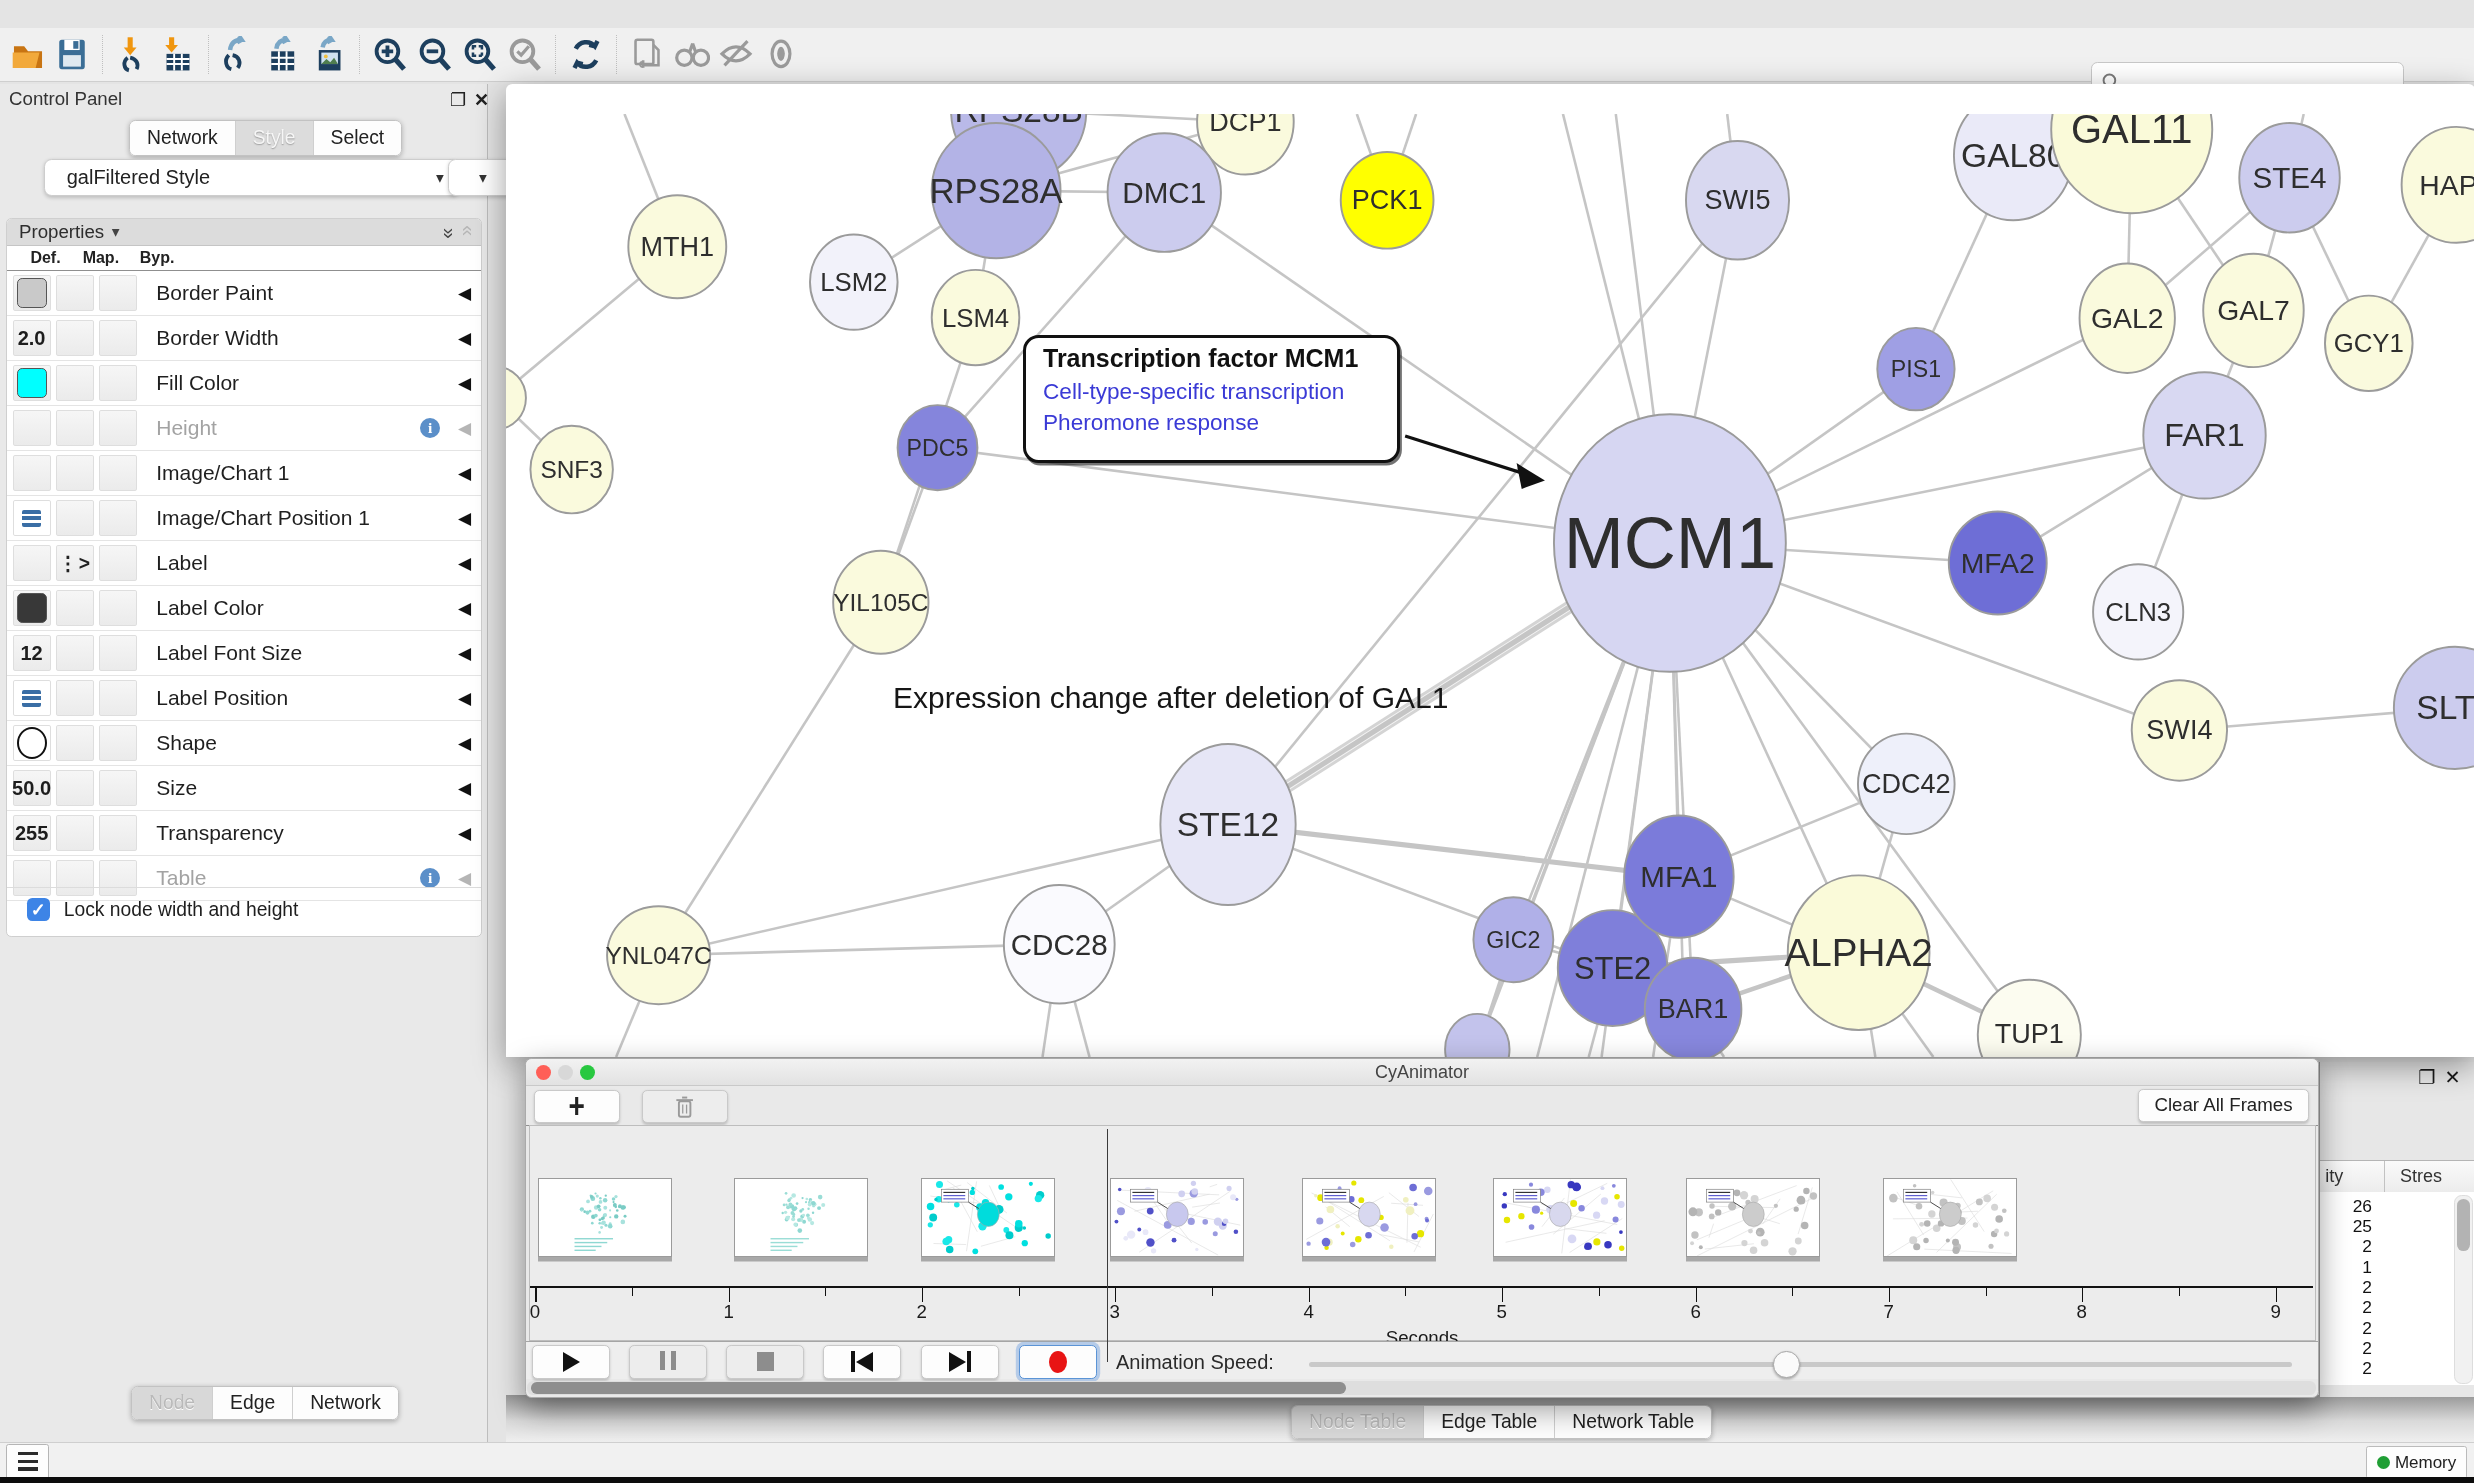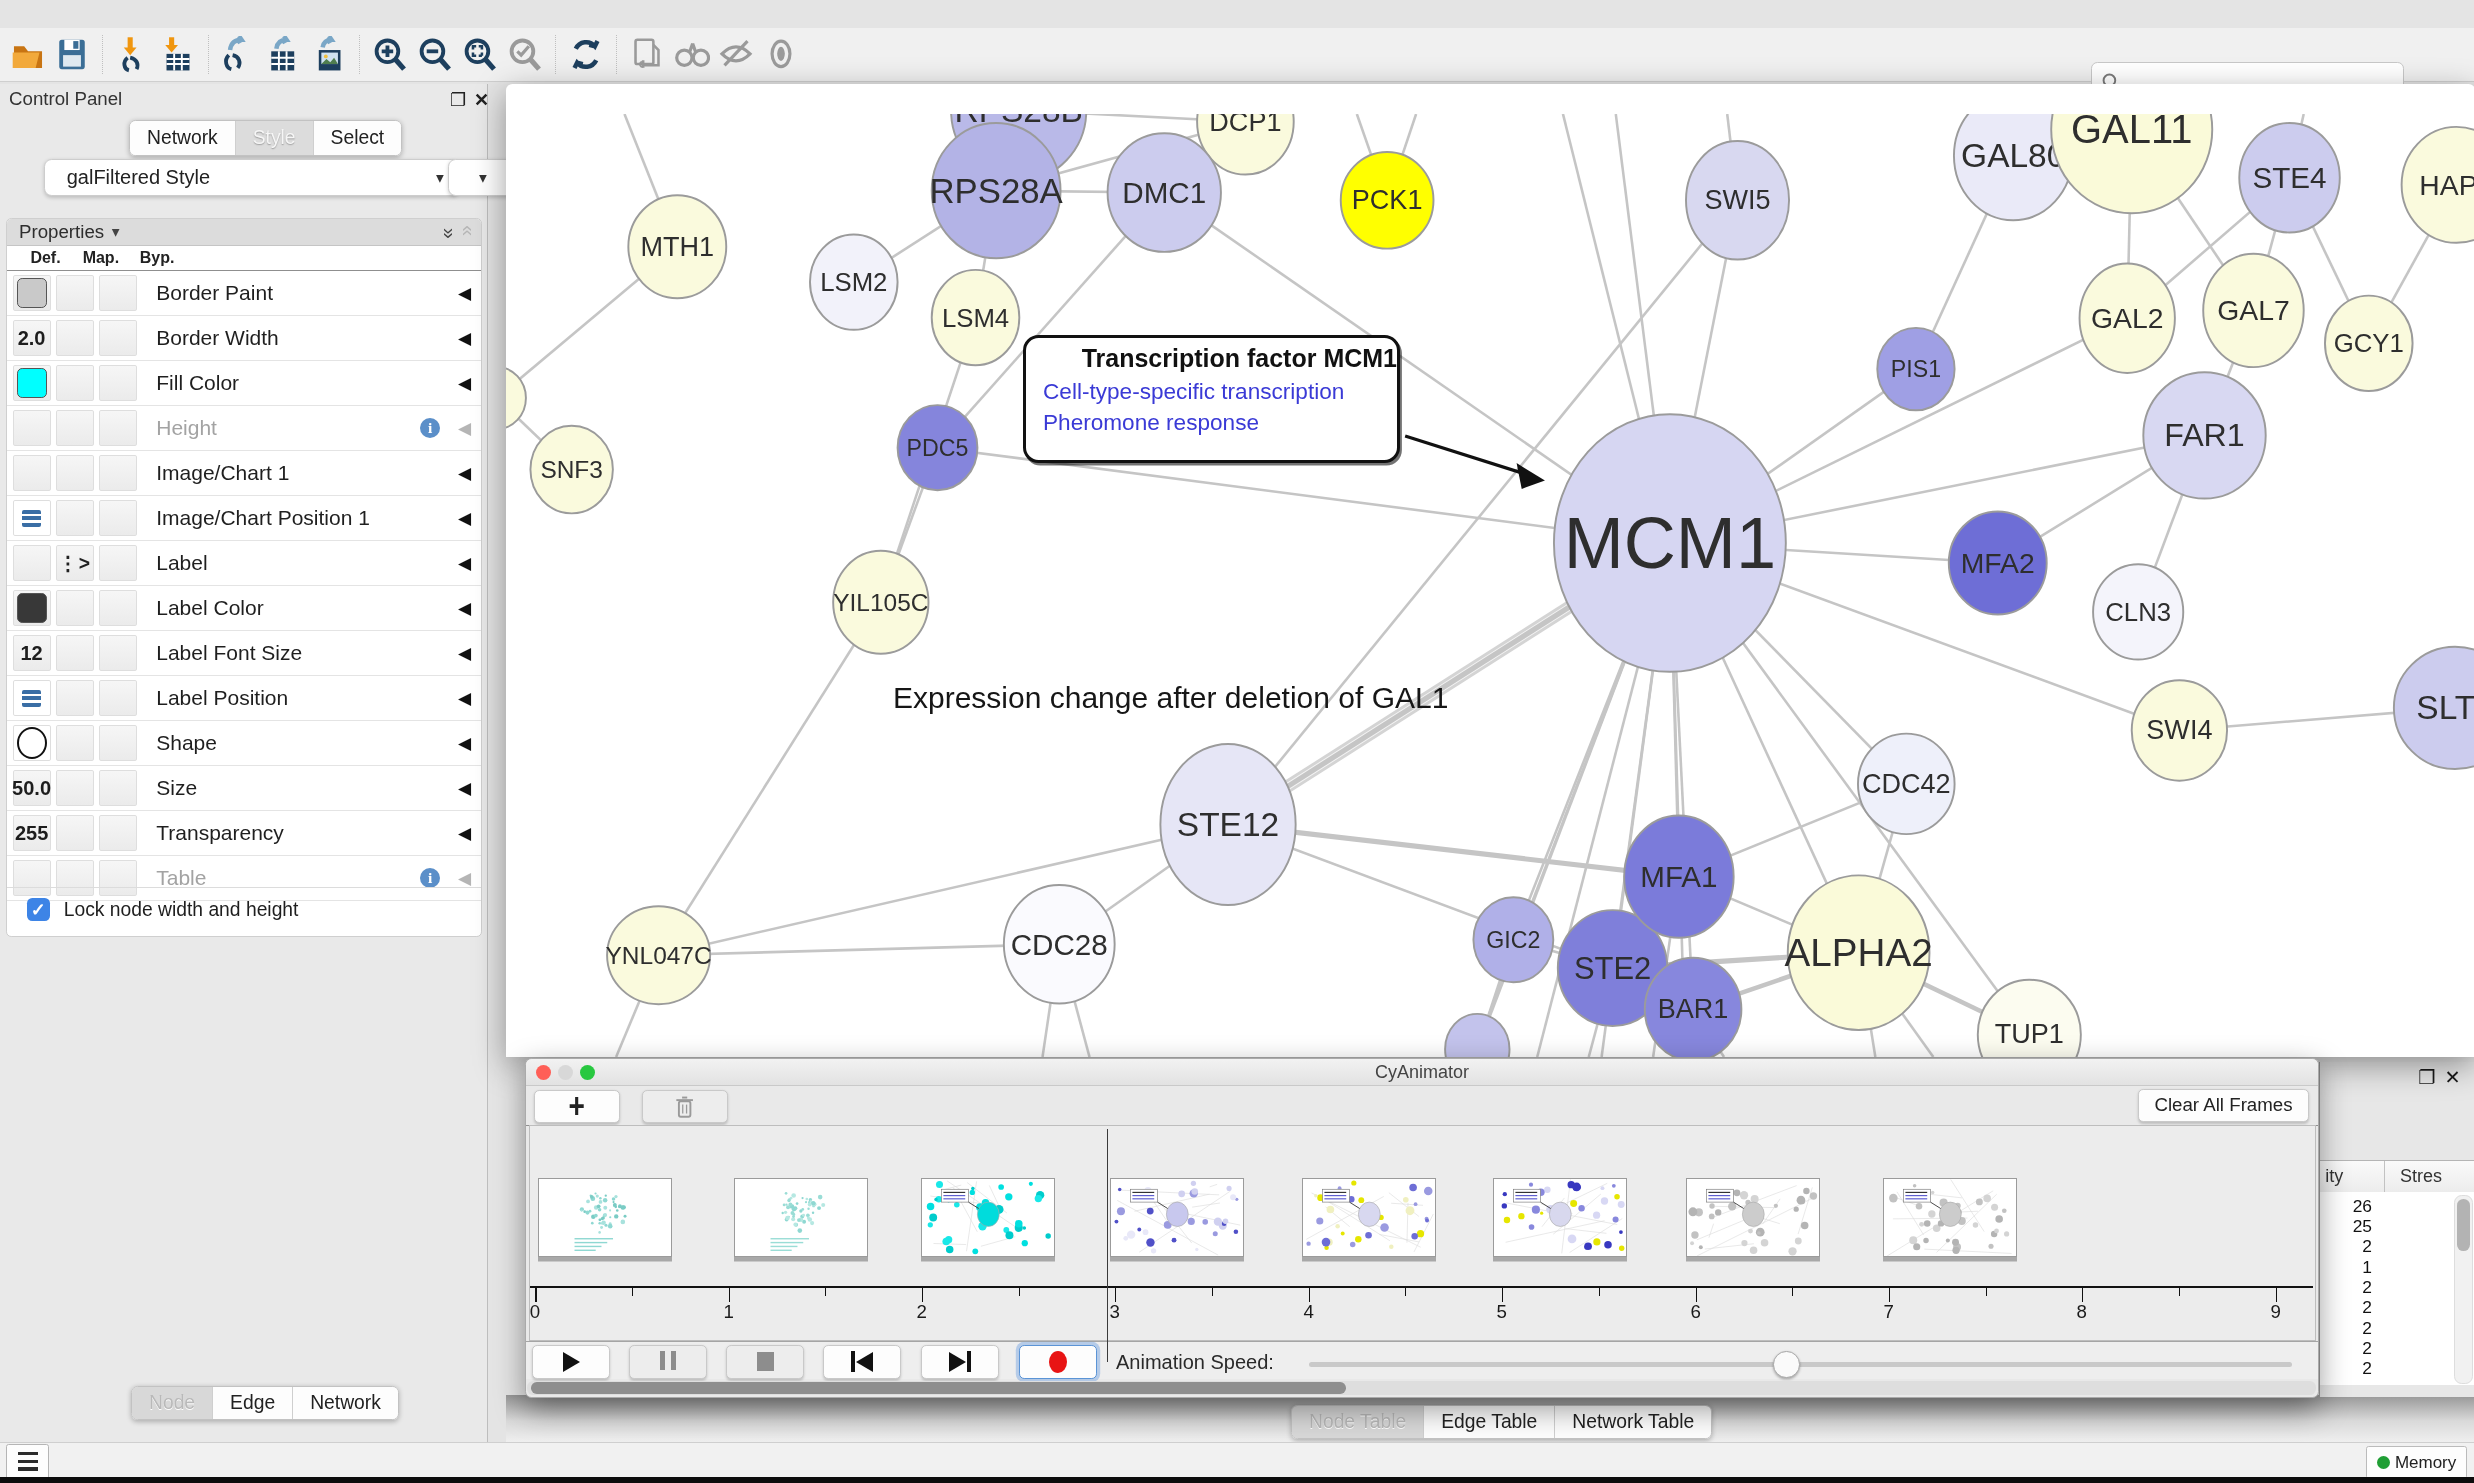--- a/index.html
+++ b/index.html
@@ -54,21 +54,21 @@
   
   .netwin{left:506px;top:84px;width:1969px;height:973px;background:#fff;border-radius:6.4px 6.4px 0 0;
           box-shadow:0 9px 32px rgba(0,0,0,.38);}
   .net-titlebar{position:absolute;left:0;top:0;width:100%;height:30px;background:linear-gradient(#f4f4f4,#dcdcdc);
                 border-bottom:1.3px solid #b2b2b2;border-radius:6.4px 6.4px 0 0;}
   .net-title{position:absolute;left:0;right:0;top:5.2px;text-align:center;font-size:18px;color:#333;}
   .light{position:absolute;top:7px;width:15px;height:15px;border-radius:50%;}
   .netcanvas{position:absolute;left:0;top:30px;width:1969px;height:943px;overflow:hidden;background:#fff;}
   .annot{position:absolute;left:517px;top:221px;width:377px;height:128px;background:#fff;border:3.9px solid #111;border-radius:15.5px;
          box-shadow:1.9px 2.6px 0 rgba(0,0,0,.55);padding:6.4px 0 0 17px;box-sizing:border-box;z-index:5;}
-  .annot .t{font-size:25px;font-weight:bold;color:#111;text-align:right;}
+  .annot .t{font-size:25px;font-weight:bold;color:#111;}
   .annot .l{font-size:22.6px;color:#3a3ad6;margin-top:5.2px;}
   .netcaption{position:absolute;left:387px;top:567px;font-size:30px;color:#161616;z-index:4;}
   
   .cywin{left:525px;top:1058px;width:1792px;height:338px;background:#e9e9e9;border-radius:6.4px;
          box-shadow:0 10.3px 30px rgba(0,0,0,.4);border:0.6px solid #aaa;}
   .cy-titlebar{position:absolute;left:0;top:0;width:100%;height:26px;background:linear-gradient(#f2f2f2,#e2e2e2);
                border-bottom:0.6px solid #c9c9c9;border-radius:6.4px 6.4px 0 0;}
   .cy-title{position:absolute;left:0;right:0;top:3.2px;text-align:center;font-size:18px;color:#444;}
   .cy-toolbar{position:absolute;left:0;top:26px;width:100%;height:40px;border-bottom:1.9px solid #8f8f8f;}
   .btn{position:absolute;background:#fdfdfd;border:0.6px solid #c9c9c9;border-radius:5.2px;box-shadow:0 1.3px 2.6px rgba(0,0,0,.18);
@@ -698,20 +698,21 @@
           <line x1="18" y1="15" x2="18" y2="29" stroke="#9a9a9a" stroke-width="2"></line>
         </svg>
       </div>
       <div class="btn" style="right:9px;top:3.9px;width:169px;height:31px;font-size:18.7px;color:#222">
         <span>Clear All Frames</span>
       </div>
     </div>
     <div class="timeline" id="cy-timeline">
       <div class="playhead"></div>
       <div class="ruler-line"></div>
+      <div class="seconds">Seconds</div>
     <div class="tick" style="left: 5.2px; height: 14px;"></div>
         <div class="tick" style="left: 102px; height: 7.7px;"></div>
         <div class="ticknum" style="left: 5.2px;">0</div>
         <div class="tick" style="left: 199px; height: 14px;"></div>
         <div class="tick" style="left: 295px; height: 7.7px;"></div>
         <div class="ticknum" style="left: 199px;">1</div>
         <div class="tick" style="left: 392px; height: 14px;"></div>
         <div class="tick" style="left: 489px; height: 7.7px;"></div>
         <div class="ticknum" style="left: 392px;">2</div>
         <div class="tick" style="left: 585px; height: 14px;"></div>

